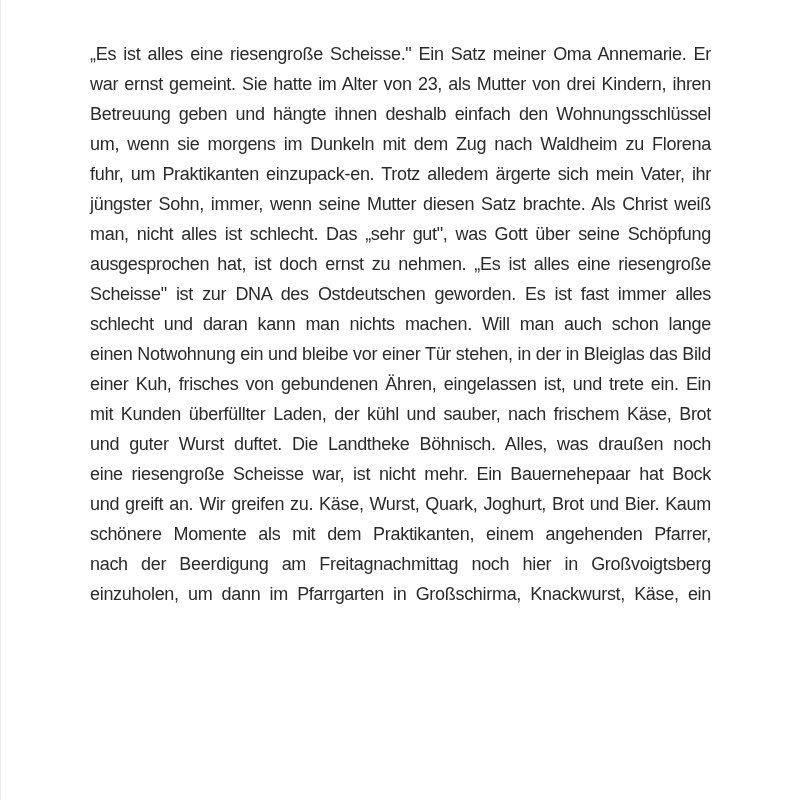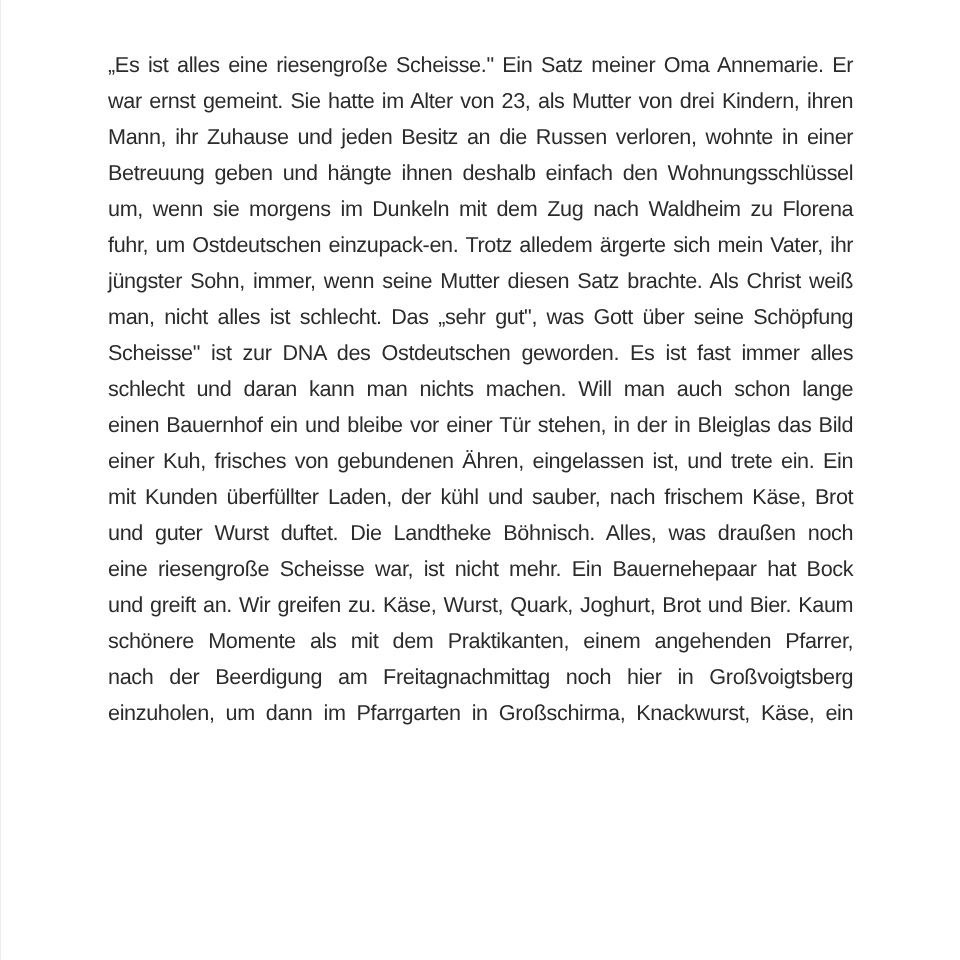--- a/index.html
+++ b/index.html
@@ -44,29 +44,29 @@
   }
 </style>
 </head>
 <body>
 
 <div class="page">
   <div class="edge-line"></div>
   <div class="text-block">
     <div class="line">„Es ist alles eine riesengroße Scheisse." Ein Satz meiner Oma Annemarie. Er</div>
     <div class="line">war ernst gemeint. Sie hatte im Alter von 23, als Mutter von drei Kindern, ihren</div>
-    <div class="line">Mann, ihr Zuhause und jeden Besitz an die Russen verloren, wohnte in einer</div>
     <div class="line">Betreuung geben und hängte ihnen deshalb einfach den Wohnungsschlüssel</div>
     <div class="line">um, wenn sie morgens im Dunkeln mit dem Zug nach Waldheim zu Florena</div>
-    <div class="line">fuhr, um Ostdeutschen einzupack-en. Trotz alledem ärgerte sich mein Vater, ihr</div>
+    <div class="line">fuhr, um Praktikanten einzupack-en. Trotz alledem ärgerte sich mein Vater, ihr</div>
     <div class="line">jüngster Sohn, immer, wenn seine Mutter diesen Satz brachte. Als Christ weiß</div>
     <div class="line">man, nicht alles ist schlecht. Das „sehr gut", was Gott über seine Schöpfung</div>
+    <div class="line">ausgesprochen hat, ist doch ernst zu nehmen. „Es ist alles eine riesengroße</div>
     <div class="line">Scheisse" ist zur DNA des Ostdeutschen geworden. Es ist fast immer alles</div>
     <div class="line">schlecht und daran kann man nichts machen. Will man auch schon lange</div>
-    <div class="line">einen Bauernhof ein und bleibe vor einer Tür stehen, in der in Bleiglas das Bild</div>
+    <div class="line">einen Notwohnung ein und bleibe vor einer Tür stehen, in der in Bleiglas das Bild</div>
     <div class="line">einer Kuh, frisches von gebundenen Ähren, eingelassen ist, und trete ein. Ein</div>
     <div class="line">mit Kunden überfüllter Laden, der kühl und sauber, nach frischem Käse, Brot</div>
     <div class="line">und guter Wurst duftet. Die Landtheke Böhnisch. Alles, was draußen noch</div>
     <div class="line">eine riesengroße Scheisse war, ist nicht mehr. Ein Bauernehepaar hat Bock</div>
     <div class="line">und greift an. Wir greifen zu. Käse, Wurst, Quark, Joghurt, Brot und Bier. Kaum</div>
     <div class="line">schönere Momente als mit dem Praktikanten, einem angehenden Pfarrer,</div>
     <div class="line">nach der Beerdigung am Freitagnachmittag noch hier in Großvoigtsberg</div>
     <div class="line">einzuholen, um dann im Pfarrgarten in Großschirma, Knackwurst, Käse, ein</div>
   </div>
 </div>

